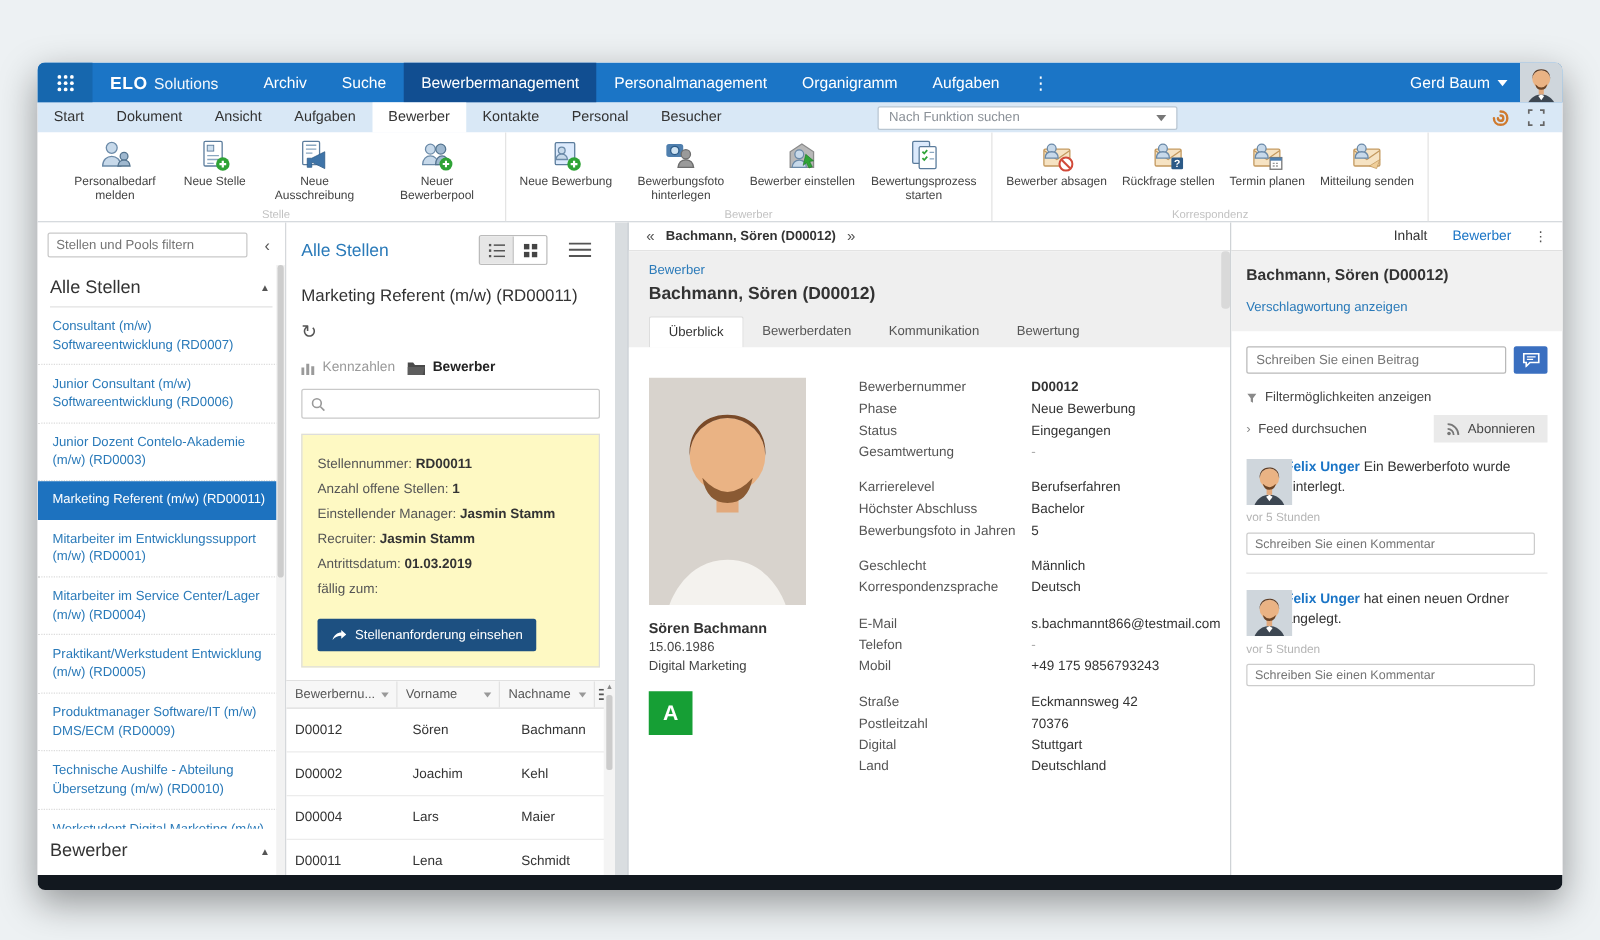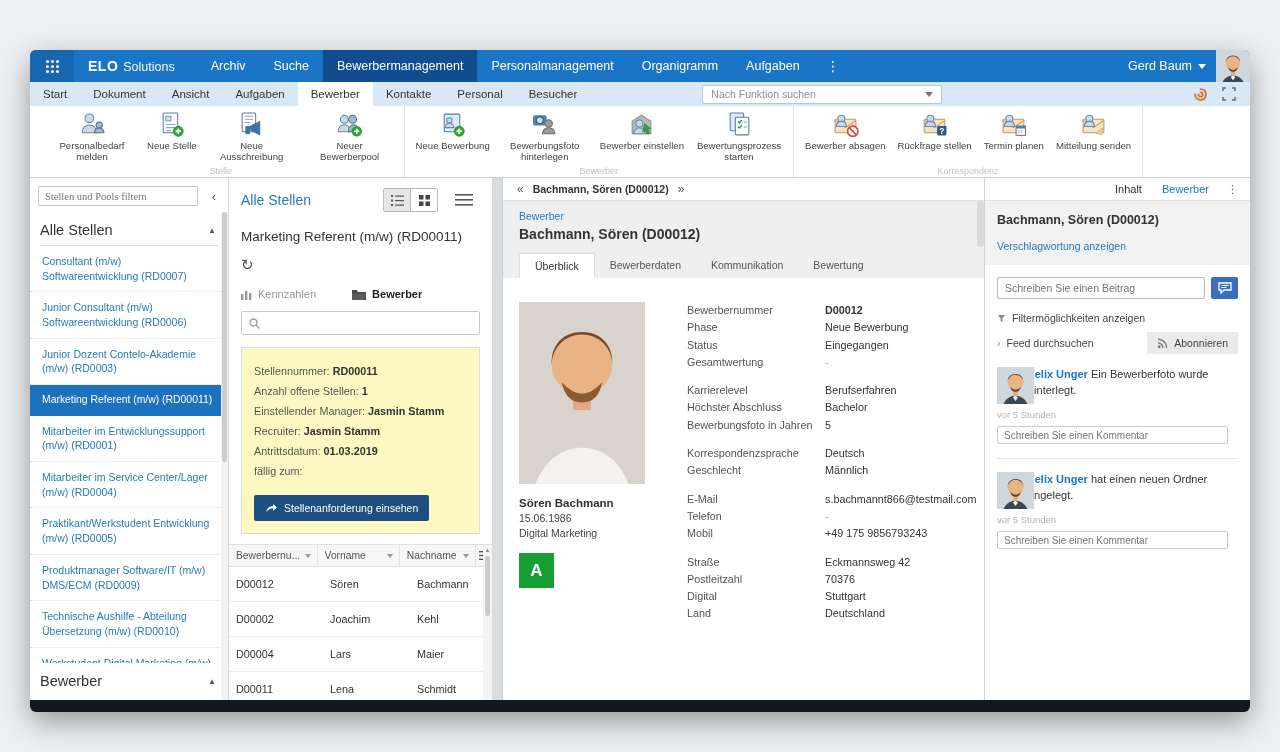--- a/index.html
+++ b/index.html
@@ -32,21 +32,21 @@
   .tgroup{display:flex;position:relative;padding:0 5px 12px 5px;border-right:1px solid #e4e4e4;}
   .tgroup-label{position:absolute;bottom:1px;left:0;right:0;text-align:center;font-size:9px;color:#c2c2c2;}
   .titem{display:flex;flex-direction:column;align-items:center;padding:5px 6px 0 6px;gap:2px;font-size:9.6px;color:#444;
          text-align:center;line-height:1.18;cursor:pointer;min-width:44px;max-width:86px;}
   .titem svg{width:27px;height:27px;flex:0 0 auto;}
   
   .content{flex:1 1 auto;display:flex;min-height:0;background:#fff;}
   
   .sidebar{width:198px;flex:0 0 auto;border-right:1px solid #d5d8db;display:flex;flex-direction:column;position:relative;overflow:hidden;}
   .sb-filter{display:flex;align-items:center;gap:8px;padding:8px 8px 6px 8px;}
-  .sb-filter input{width:146px;height:18px;border:1px solid #c9c9c9;border-radius:2px;font-size:10.5px;padding:0 6px;color:#555;outline:none;font-family:Liberation Serif, serif;}
+  .sb-filter input{width:146px;height:18px;border:1px solid #c9c9c9;border-radius:2px;font-size:10.5px;padding:0 6px;color:#555;outline:none;font-family:Liberation Sans, sans-serif;}
   .sb-collapse{margin-left:auto;color:#555;font-size:13px;cursor:pointer;padding:0 4px;}
   .sb-section{display:flex;align-items:center;justify-content:space-between;margin:2px 10px 0 10px;padding:8px 2px 7px 0;
               border-bottom:1px solid #e2e2e2;font-size:14.5px;color:#333;cursor:pointer;}
   .sb-section .tri{font-size:8px;color:#555;}
   .sb-list{flex:1;min-height:0;overflow:hidden;}
   .sitem{font-size:10.5px;color:var(--link_blue,#2a7ab9);padding:8px 12px;border-bottom:1px dotted #dcdcdc;line-height:1.4;cursor:pointer;}
   .sitem.selected{background:var(--selection,#1d72bf);color:#fff;border-bottom:none;white-space:nowrap;overflow:hidden;font-size:10.4px;}
   .sb-scroll{position:absolute;right:0;top:34px;bottom:0;width:7px;background:#f2f2f2;}
   .sb-scroll .thumb{position:absolute;top:0;left:1px;width:5px;height:250px;background:#cdcdcd;border-radius:3px;}
   
@@ -54,21 +54,21 @@
   .jobs-inner{padding:10px 12px 0 12px;}
   .jobs-head{display:flex;align-items:center;}
   .jobs-bc{color:var(--link_blue,#2a7ab9);font-size:14px;cursor:pointer;}
   .view-toggle{margin-left:auto;display:flex;border:1px solid #bbb;border-radius:2px;overflow:hidden;}
   .vbtn{width:26px;height:22px;display:flex;align-items:center;justify-content:center;cursor:pointer;background:#fff;}
   .vbtn.sel{background:#e6e6e6;}
   .vbtn + .vbtn{border-left:1px solid #bbb;}
   .menu-btn{margin-left:10px;width:32px;height:22px;display:flex;align-items:center;justify-content:center;cursor:pointer;}
   .jobs-title{margin-top:17px;font-size:13.5px;color:#333;}
   .refresh{margin-top:12px;font-size:15px;color:#555;cursor:pointer;width:18px;}
-  .jobs-tabs{margin-top:14px;display:flex;gap:36px;font-size:11px;align-items:center;}
+  .jobs-tabs{margin-top:14px;display:flex;gap:10px;font-size:11px;align-items:center;}
   .jtab{display:flex;align-items:center;gap:6px;cursor:pointer;color:#9a9a9a;}
   .jtab.active{color:#222;font-weight:bold;}
   .jobs-search{margin-top:11px;height:22px;border:1px solid #c9c9c9;border-radius:2px;display:flex;align-items:center;padding:0 7px;gap:6px;}
   .jobs-search input{border:none;outline:none;flex:1;font-size:11px;font-family:inherit;}
   .job-card{margin-top:12px;border:1px solid #ddd;background:#fef9c3;padding:9px 12px 12px 12px;}
   .jc-row{font-size:10.8px;color:#555;margin:8px 0;}
   .jc-row b{color:#333;}
   .jc-btn{margin-top:10px;background:var(--button_navy,#1d5081);color:#fff;font-size:10.5px;border:none;border-radius:2px;
           padding:7px 11px;display:inline-flex;align-items:center;gap:7px;cursor:pointer;font-family:inherit;}
   .jtable{margin-top:10px;flex:1;border-top:1px solid #e0e0e0;position:relative;min-height:0;overflow:hidden;}
@@ -578,26 +578,26 @@
                 <span class="flabel">Höchster Abschluss</span>
                 <span class="fvalue">Bachelor</span>
               </div>
             <div class="frow">
                 <span class="flabel">Bewerbungsfoto in Jahren</span>
                 <span class="fvalue">5</span>
               </div>
           </div>
           <div class="fgroup">
             <div class="frow">
+                <span class="flabel">Geschlecht</span>
+                <span class="fvalue">Männlich</span>
+              </div>
+            <div class="frow">
                 <span class="flabel">Korrespondenzsprache</span>
                 <span class="fvalue">Deutsch</span>
-              </div>
-            <div class="frow">
-                <span class="flabel">Geschlecht</span>
-                <span class="fvalue">Männlich</span>
               </div>
           </div>
           <div class="fgroup">
             <div class="frow">
                 <span class="flabel">E-Mail</span>
                 <span class="fvalue">s.bachmannt866@testmail.com</span>
               </div>
             <div class="frow">
                 <span class="flabel">Telefon</span>
                 <span class="fvalue" style="color:#aaa">-</span>

